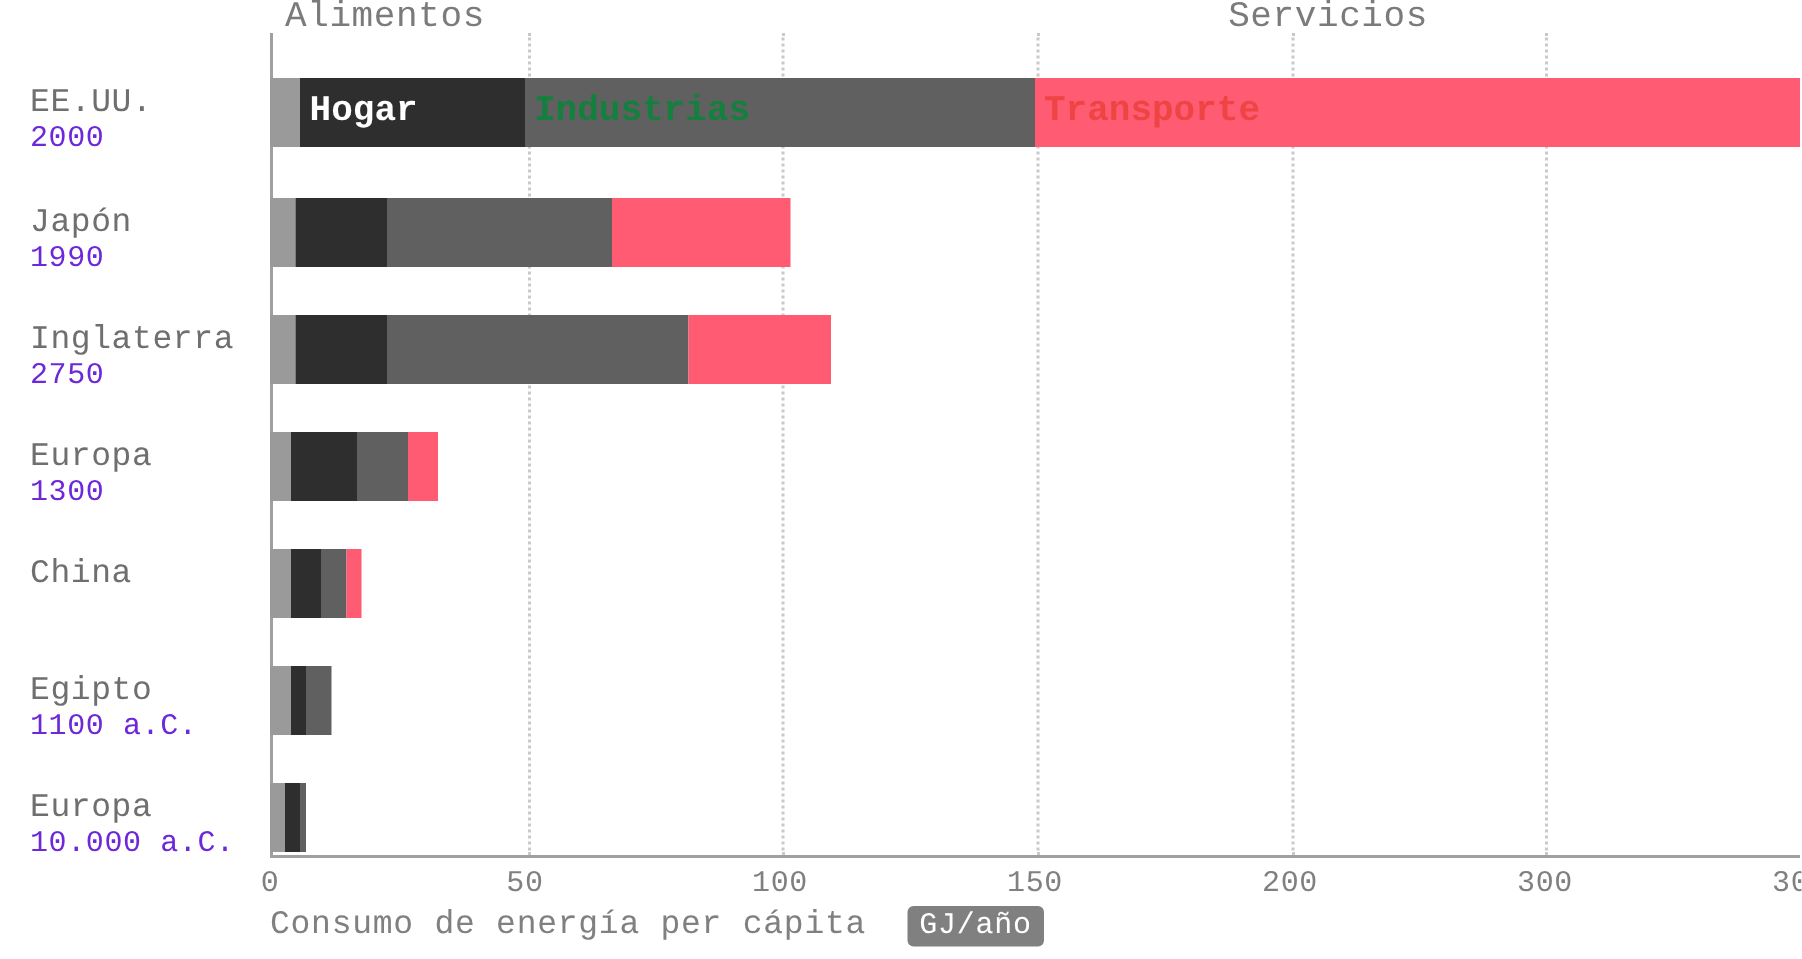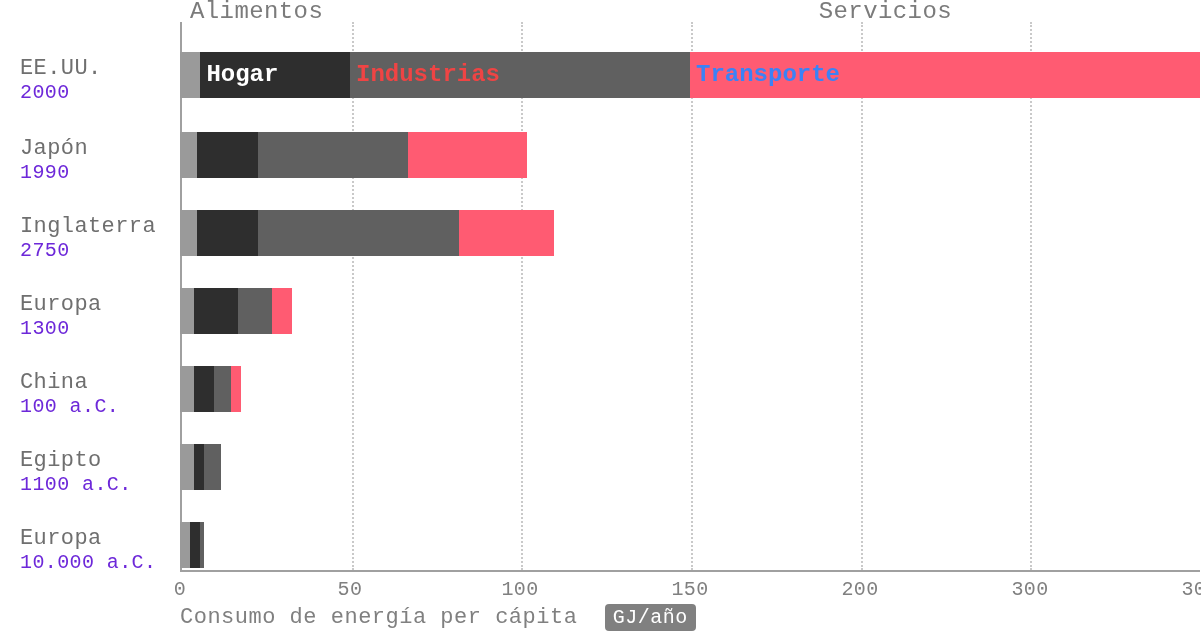--- a/index.html
+++ b/index.html
@@ -102,21 +102,20 @@
     <div class="y-item" style="top:192px;">
         <div class="y-country">Inglaterra</div>
         <div class="y-year">2750</div>
       </div>
     <div class="y-item" style="top:270px;">
         <div class="y-country">Europa</div>
         <div class="y-year">1300</div>
       </div>
     <div class="y-item" style="top:348px;">
         <div class="y-country">China</div>
-        <div class="y-year">100 a.C.</div>
       </div>
     <div class="y-item" style="top:426px;">
         <div class="y-country">Egipto</div>
         <div class="y-year">1100 a.C.</div>
       </div>
     <div class="y-item" style="top:504px;">
         <div class="y-country">Europa</div>
         <div class="y-year">10.000 a.C.</div>
       </div>
   </div>
@@ -176,22 +175,22 @@
         </div>
         <div class="row" style="top: 500px;">
           <div class="bar-seg seg-alimentos" style="left: 0%; width: 1%;"></div>
           <div class="bar-seg seg-hogar" style="left: 1%; width: 1%;"></div>
           <div class="bar-seg seg-industrias" style="left: 2%; width: 0.333333%;"></div>
         </div>
       </div>
 
     <div id="first-row-labels">
         <div class="bar-label-in dark" style="top: 30px; left: 2%; color: rgb(255, 255, 255);">Hogar</div>
-        <div class="bar-label-in light" style="top: 30px; left: 16.6667%; color: #ef4444;">Industrias</div>
-        <div class="bar-label-in" style="color: #3b82f6; top: 30px; left: 50%;">Transporte</div>
+        <div class="bar-label-in light" style="top: 30px; left: 16.6667%; color: #15803d;">Industrias</div>
+        <div class="bar-label-in" style="color: #ef4444; top: 30px; left: 50%;">Transporte</div>
       </div>
   </div>
 
   <div class="x-title">
     <span>Consumo de energía per cápita</span>
     &nbsp;<span class="unit-badge">GJ/año</span>
   </div>
 
 </div>
 

